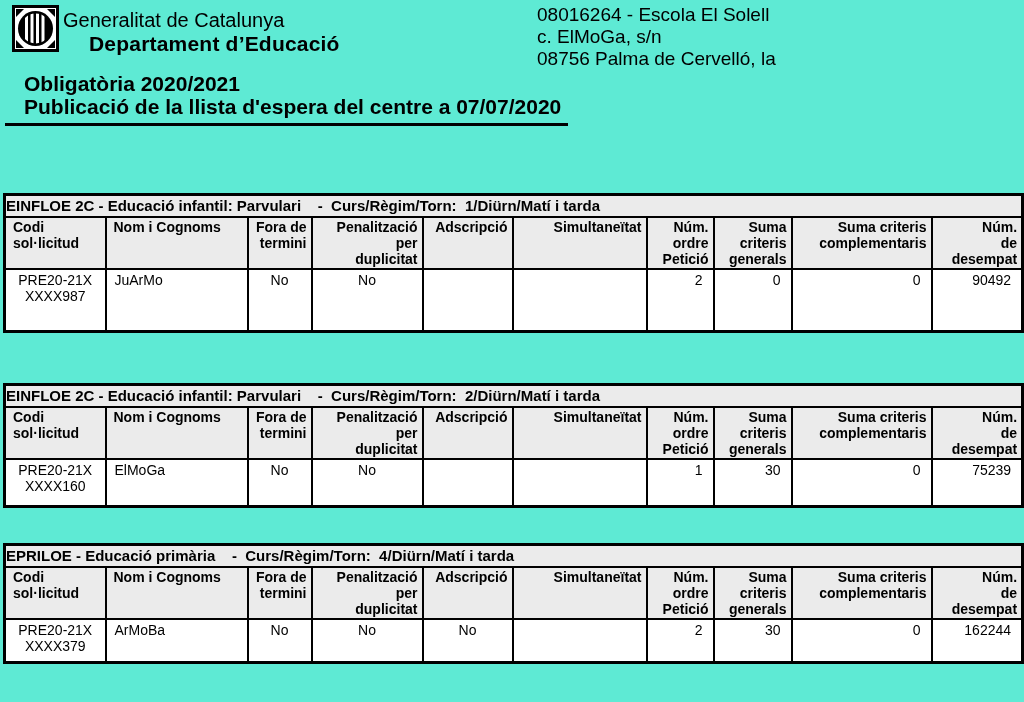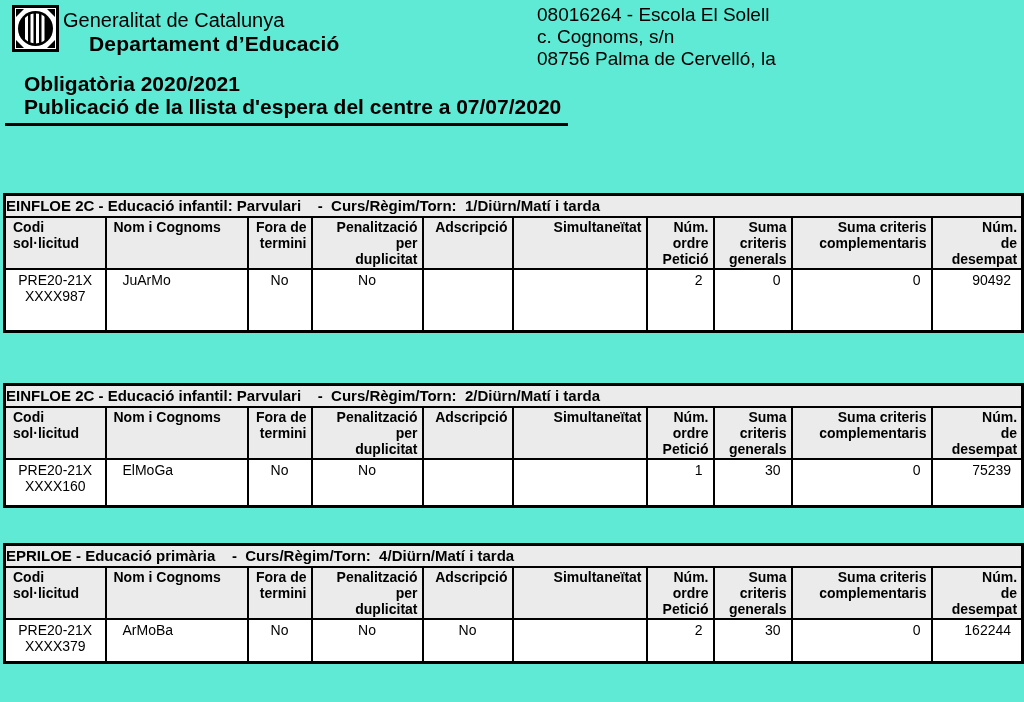--- a/index.html
+++ b/index.html
@@ -59,21 +59,21 @@
     font-weight: bold;
     white-space: pre-line;
     text-align: right;
     padding: 1px 4px;
     height: 48px;
   }
   .hdr td.left { text-align: left; padding-left: 7px; margin-left: 47px; }
 
   .data td { padding: 2px 4px; background: #ffffff; }
   .data .codi { text-align: center; word-break: break-all; padding: 2px 8px; }
-  .data .name { text-align: left; padding-left: 16px; }
+  .data .name { text-align: left; padding-left: 8px; }
   .data .cen  { text-align: center; }
   .data .num  { text-align: right; padding-right: 10px; }
 
   .r1 td { height: 62px; }
   .r2 td { height: 47px; }
   .r3 td { height: 43px; }
 </style>
 </head>
 <body>
 
@@ -101,21 +101,21 @@
     </svg>
   </div>
 
   <div class="brand">
     <div class="brand-line1">Generalitat de Catalunya</div>
     <div class="brand-line2">Departament d’Educació</div>
   </div>
 
   <div class="school">
     <div>08016264 - Escola El Solell</div>
-    <div>c. Cognoms, s/n</div>
+    <div>c. ElMoGa, s/n</div>
     <div>08756 Palma de Cervelló, la</div>
   </div>
 
   <div class="heading">
     <div>Obligatòria 2020/2021</div>
     <div>Publicació de la llista d'espera del centre a 07/07/2020</div>
   </div>
   <div class="rule"></div>
 
   <table class="wtable t1">

